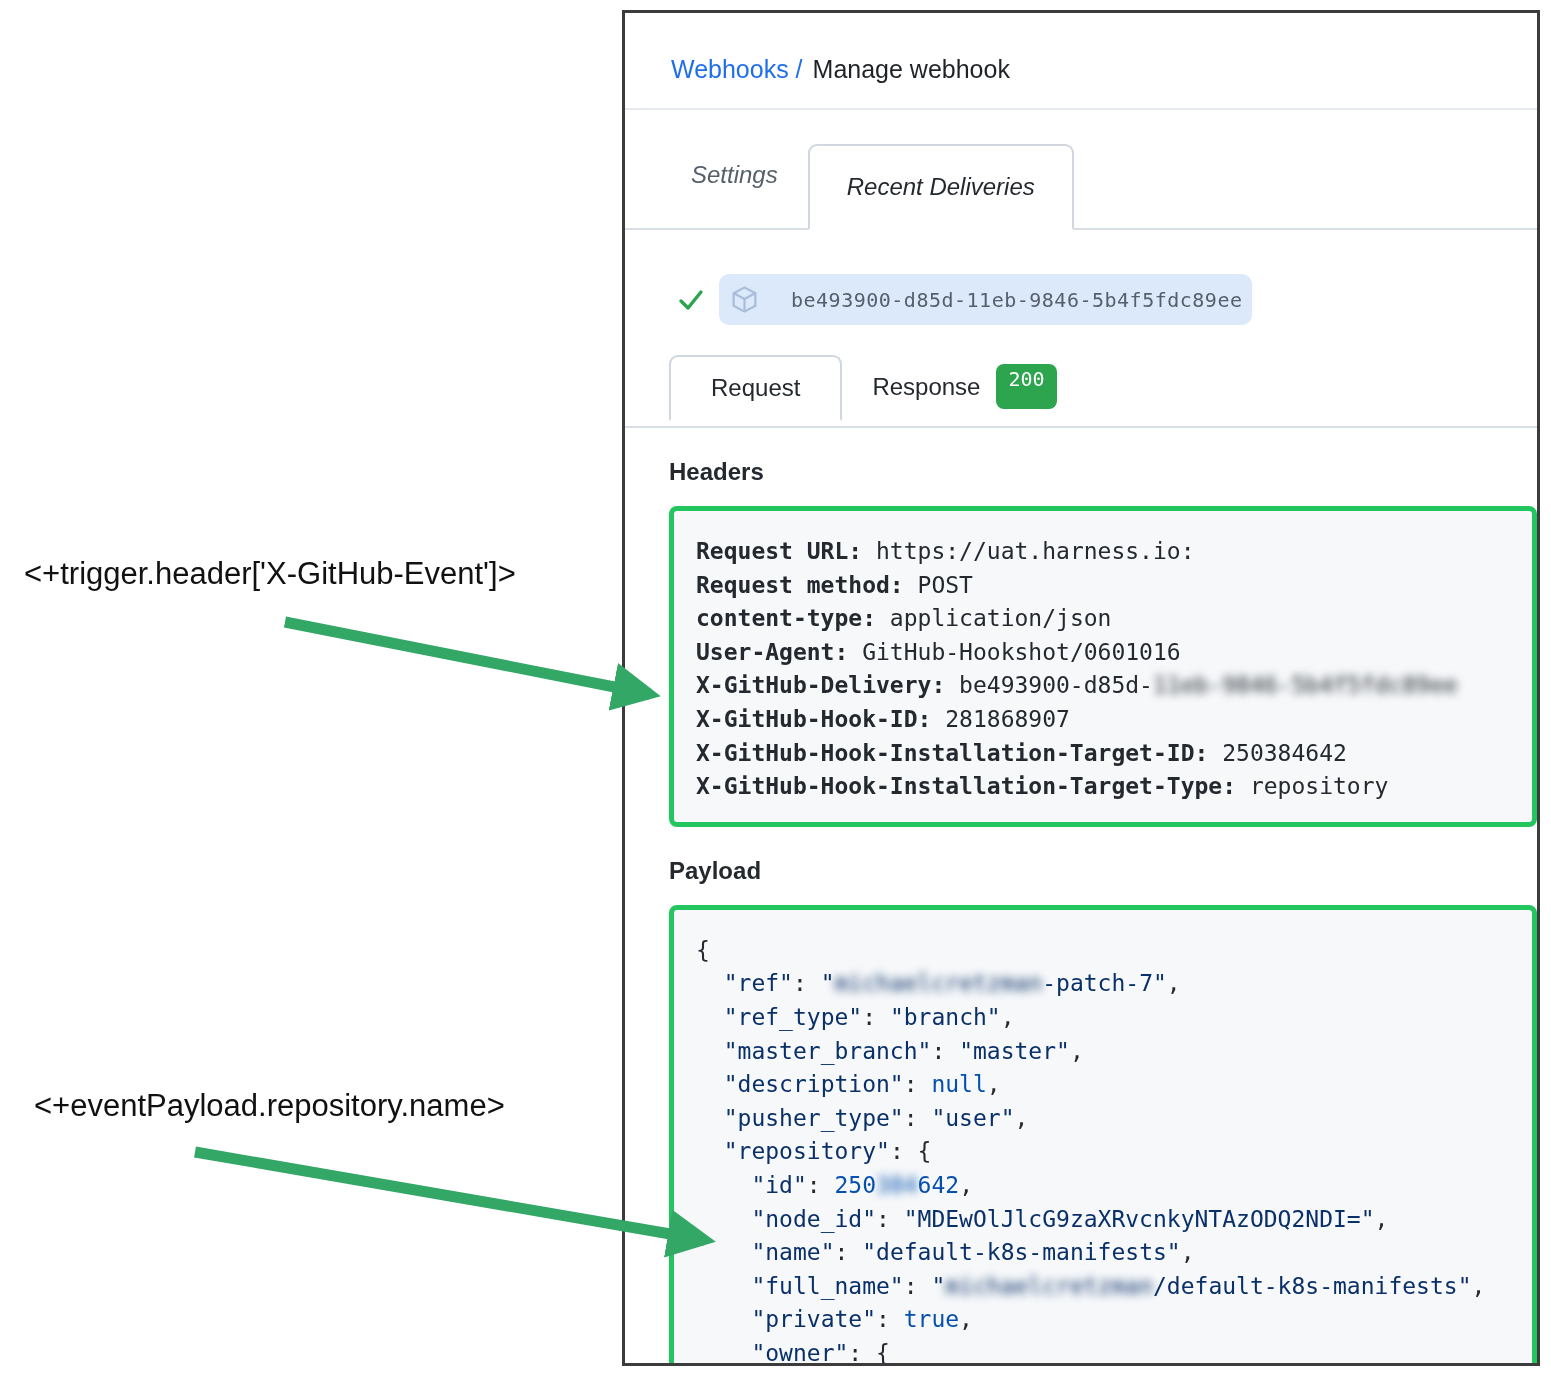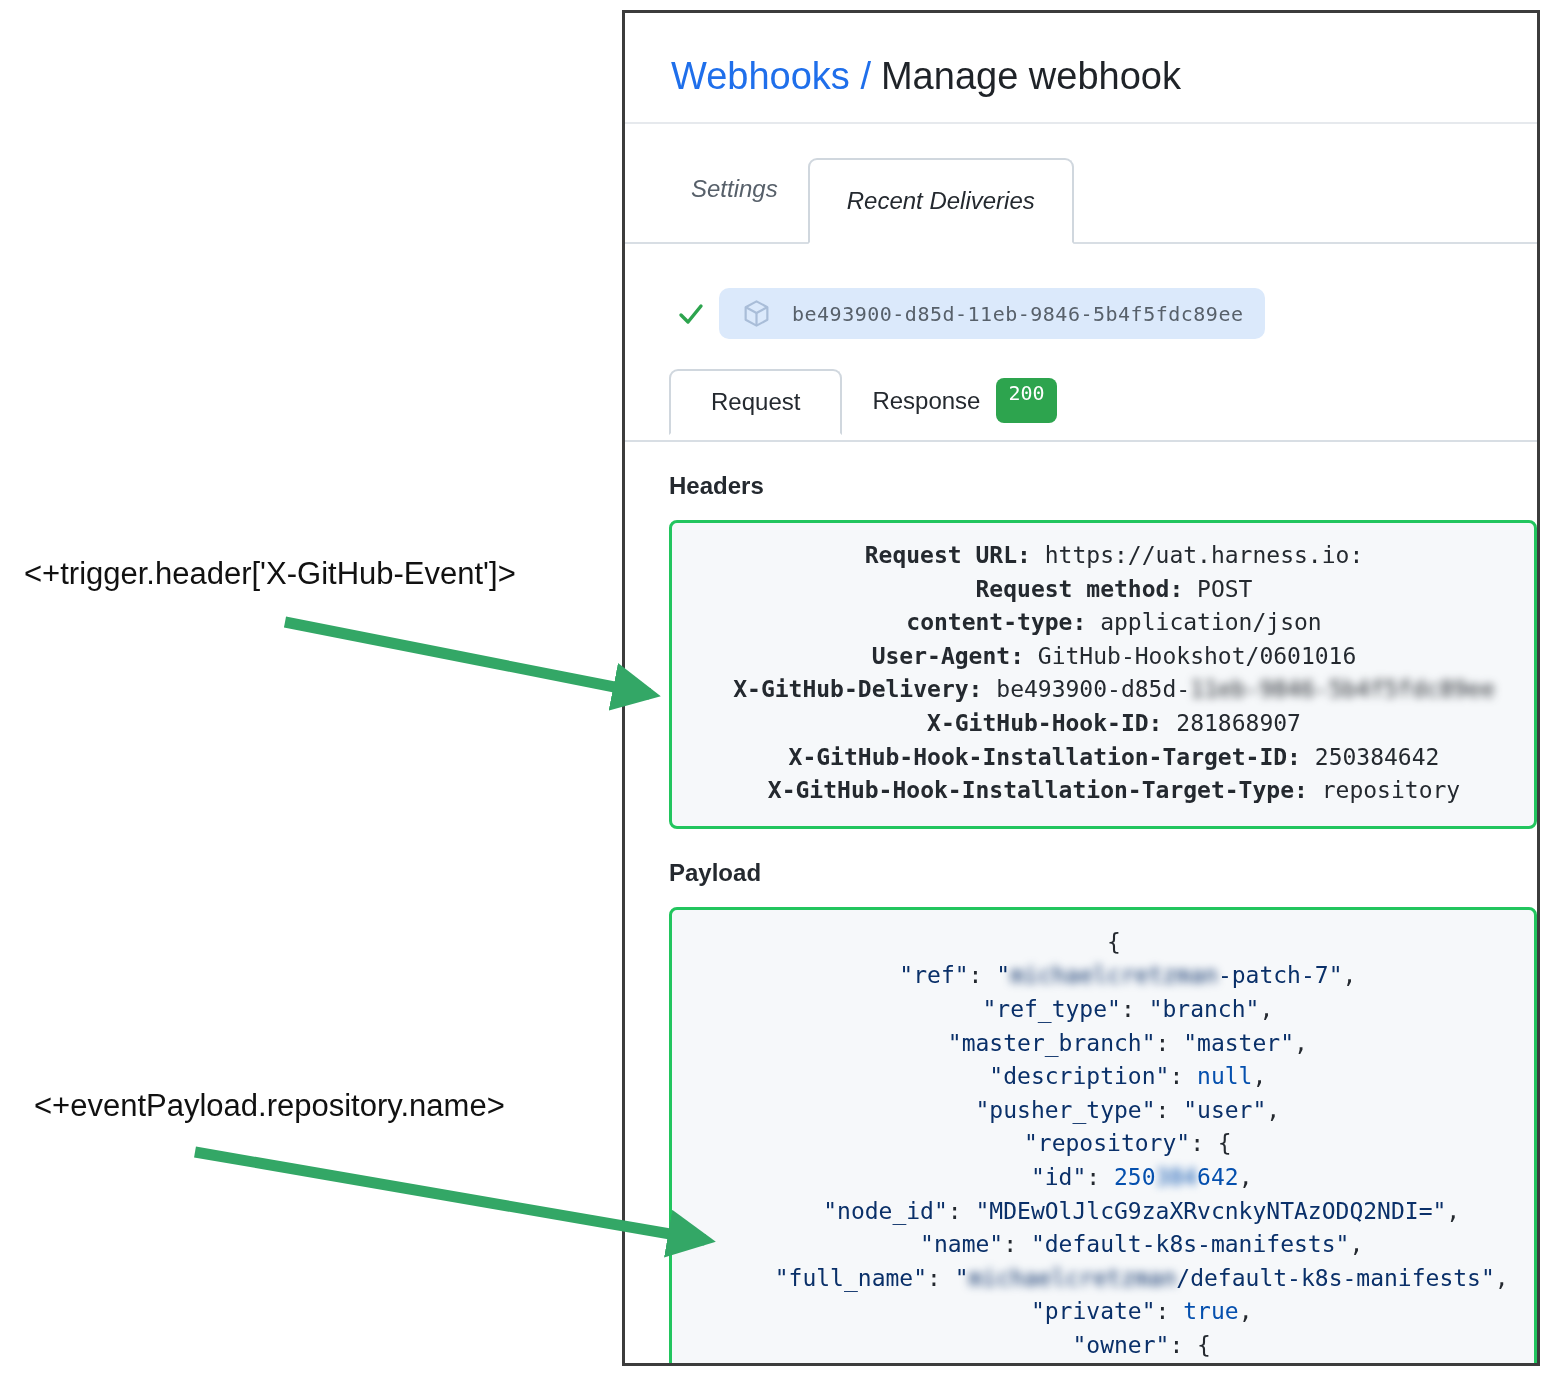--- a/index.html
+++ b/index.html
@@ -9,51 +9,51 @@
   
   .ann { position:absolute; color:#111; font-size:31px; letter-spacing:0; white-space:nowrap; }
   .ann1 { left:24px; top:556px; }
   .ann2 { left:34px; top:1088px; }
   .arrow-overlay { position:absolute; left:0; top:0; width:1551px; height:1381px; pointer-events:none; z-index:6; }
 
   
   .panel { position:absolute; left:622px; top:10px; width:918px; height:1356px;
            background:#fff; border:3px solid #3c3c3c; overflow:hidden; padding:30px 0 0 44px; z-index:2; }
 
-  .page-title { font-size:38px; font-weight:400; color:#1f2328; margin:12px 0 24px 2px; }
+  .page-title { font-size:25px; font-weight:400; color:#1f2328; margin:12px 0 24px 2px; }
   .page-title .crumb-link { color:#1f6feb; margin-right:10px; cursor:pointer; }
 
   .divider { height:2px; background:#e6e9ed; margin-left:-44px; }
 
   
   .tabs { display:flex; border-bottom:2px solid #d8dee4; margin-left:-44px; padding-left:36px; margin-top:34px;font-style:italic; }
   .tab { font-size:24px; color:#57606a; padding:17px 30px; cursor:pointer; }
   .tab.active { color:#24292f; background:#fff; border:2px solid #d0d7de; border-bottom:2px solid #fff;
                 border-radius:9px 9px 0 0; margin-bottom:-2px; padding:27px 37px; }
 
   
   .delivery-row { display:flex; align-items:center; gap:14px; margin-top:44px; margin-left:8px; }
   .check-icon { width:28px; height:28px; flex:0 0 auto; }
-  .delivery-pill { display:flex; align-items:center; gap:20px; background:#dbe9fb; border-radius:10px;
-                   padding:10px 22px; cursor:pointer; }
+  .delivery-pill { display:flex; align-items:center; gap:31px; background:#dbe9fb; border-radius:10px;
+                   padding:10px 10px; cursor:pointer; }
   .pkg-icon { width:31px; height:31px; flex:0 0 auto; }
   .delivery-id { font-family:"DejaVu Sans Mono", monospace; font-size:20px; color:#57606a; letter-spacing:.5px; }
 
   
   .subtabs { display:flex; align-items:center; border-bottom:2px solid #d8dee4; margin-left:-44px; padding-left:44px; margin-top:22px; }
   .subtab { font-size:24px; color:#24292f; padding:17px 30px; display:flex; align-items:center; cursor:pointer; }
   .subtab.active { background:#fff; border:2px solid #d0d7de; border-bottom:2px solid #fff;
                    border-radius:9px 9px 0 0; margin-bottom:-2px; padding:17px 40px; }
   .status-badge { display:inline-block; background:#2da44e; color:#fff; font-family:"DejaVu Sans Mono", monospace;
                   font-size:20px; border-radius:8px; padding:5px 12px 20px; margin-left:16px; line-height:1; }
 
   .section-heading { font-size:24px; font-weight:700; color:#24292f; margin:30px 0 20px 0; }
 
-  .code-box { background:#f6f8fa; border:3px solid #22c55e; border-radius:8px; padding:16px 0 18px 22px;
-              font-family:"DejaVu Sans Mono", monospace; font-size:23px; color:#24292f; overflow:hidden;text-align:center; }
+  .code-box { background:#f6f8fa; border:5px solid #22c55e; border-radius:8px; padding:24px 0 18px 22px;
+              font-family:"DejaVu Sans Mono", monospace; font-size:23px; color:#24292f; overflow:hidden; }
   .code-line { white-space:pre; line-height:33.6px; }
   .code-line .lbl { font-weight:700; color:#24292f; }
   .payload-box { height:480px; }
   .t-p { color:#24292f; }
   .t-s { color:#0a3069; }
   .t-b { color:#0550ae; }
   .blur { filter:blur(4px); }
 </style>
 </head>
 <body>

